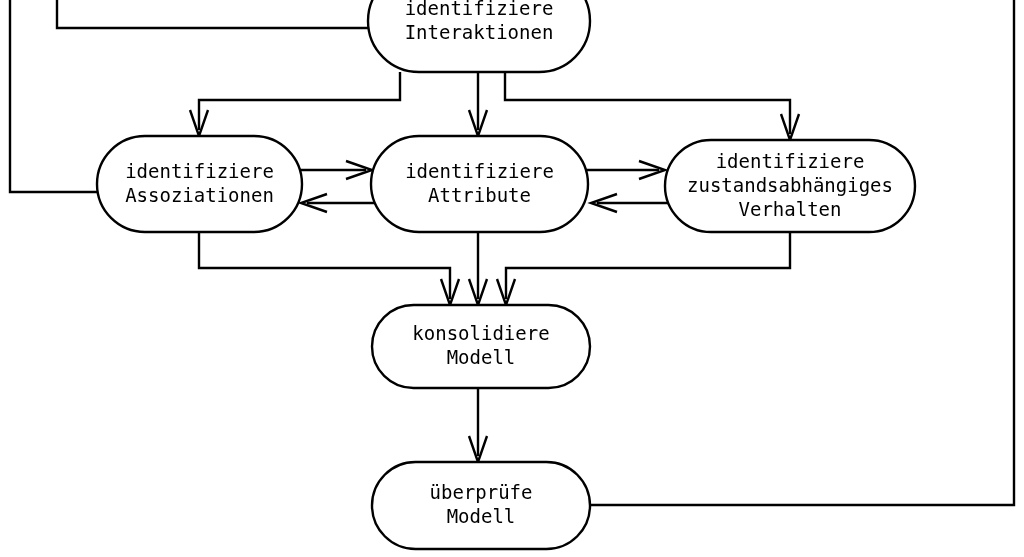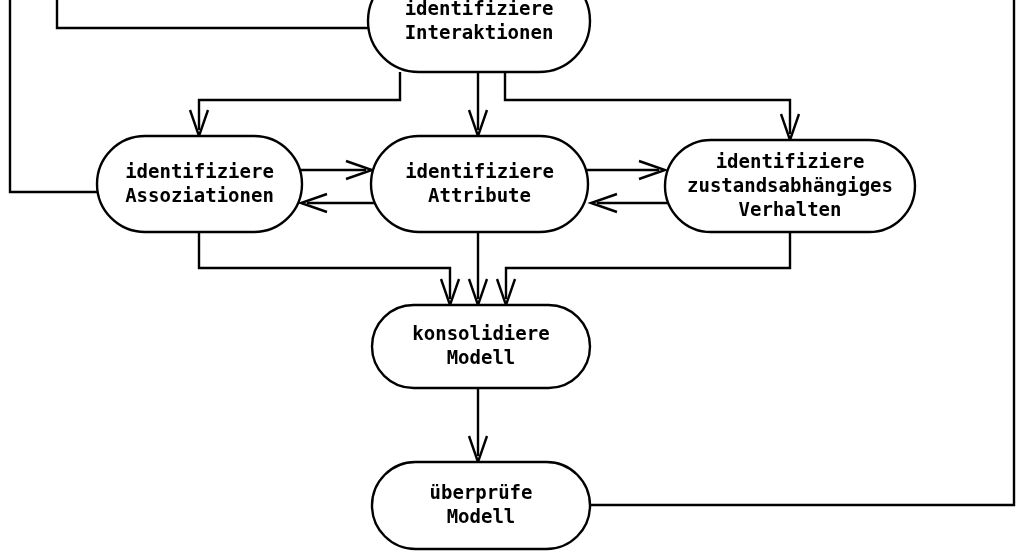--- a/index.html
+++ b/index.html
@@ -10,21 +10,20 @@
   }
   body {
     font-family: "DejaVu Sans Mono", monospace;
   }
   #diagram-root {
     position: relative;
     width: 1024px;
     height: 557px;
     background: #ffffff;
     overflow: hidden;
-    font-weight: bold;
   }
   svg#flow {
     display: block;
     width: 1024px;
     height: 557px;
   }
   .node-shape {
     fill: #ffffff;
     stroke: #000000;
     stroke-width: 2.4;

